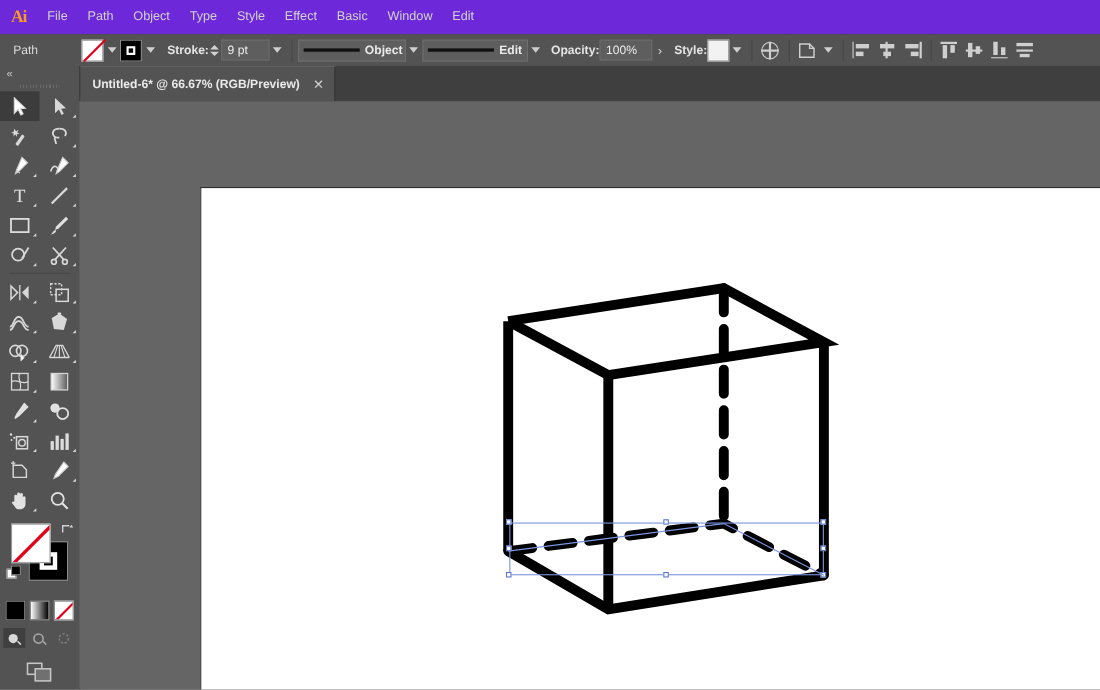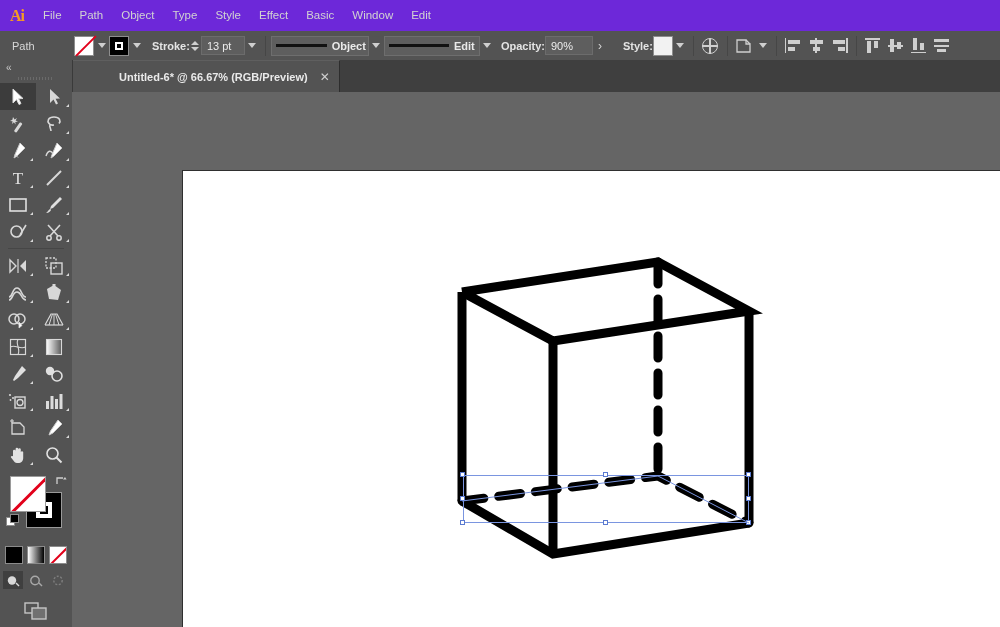--- a/index.html
+++ b/index.html
@@ -101,21 +101,21 @@
 
   
   .tabbar{
     position:absolute;left:72px;top:60px;width:928px;height:32px;
     background:#3f3f3f;border-bottom:1px solid #2d2d2d;display:flex;align-items:flex-end;
   }
   .doc-tab{
     height:31px;background:#535353;display:flex;align-items:center;padding:0 9px 0 12px;gap:12px;
     border-right:1px solid #2d2d2d;border-top:1px solid #5f5f5f;
   }
-  .doc-tab .t{font-size:11px;font-weight:bold;color:#eaeaea;white-space:nowrap;margin-left:35px;}
+  .doc-tab .t{font-size:11px;font-weight:bold;color:#eaeaea;white-space:nowrap;}
   .doc-tab .x{font-size:12px;color:#d0d0d0;line-height:1;}
 
   
   .toolbar{
     position:absolute;left:0;top:60px;width:72px;height:567px;background:#535353;
     border-right:1px solid #3a3a3a;
   }
   .tb-grip{height:14px;display:flex;align-items:center;padding-left:6px;}
   .tb-grip span{font-size:10px;color:#c9c9c9;letter-spacing:-1px;}
   .tb-dots{height:9px;display:flex;align-items:center;justify-content:center;}
@@ -213,42 +213,42 @@
     <div class="swatch-stroke">
         <i></i>
       </div>
     <div class="dd"></div>
 
     <div class="cb-strong" style="margin-left:8px;">Stroke:</div>
     <div class="stepper">
       <i class="up"></i>
         <i class="dn"></i>
     </div>
-    <div class="field" style="min-width:44px;">13 pt</div>
+    <div class="field" style="min-width:44px;">9 pt</div>
     <div class="dd"></div>
 
     <div class="cb-sep"></div>
 
     <div class="combo" style="width:98px;">
       <div class="line"></div>
       <div class="cname">Object</div>
     </div>
     <div class="dd"></div>
 
     <div class="combo" style="width:96px;">
       <div class="line"></div>
       <div class="cname">Edit</div>
     </div>
     <div class="dd"></div>
 
     <div class="cb-strong" style="margin-left:6px;">Opacity:</div>
-    <div class="field" style="min-width:48px;">90%</div>
+    <div class="field" style="min-width:48px;">100%</div>
     <div class="arrow-right">›</div>
 
-    <div class="cb-strong" style="margin-left:16px;">Style:</div>
+    <div class="cb-strong" style="margin-left:6px;">Style:</div>
     <div class="swatch-white"></div>
     <div class="dd"></div>
 
     <div class="cb-sep"></div>
 
     <div class="ico-btn">
         <div class="globe"></div>
       </div>
 
     <div class="cb-sep"></div>

